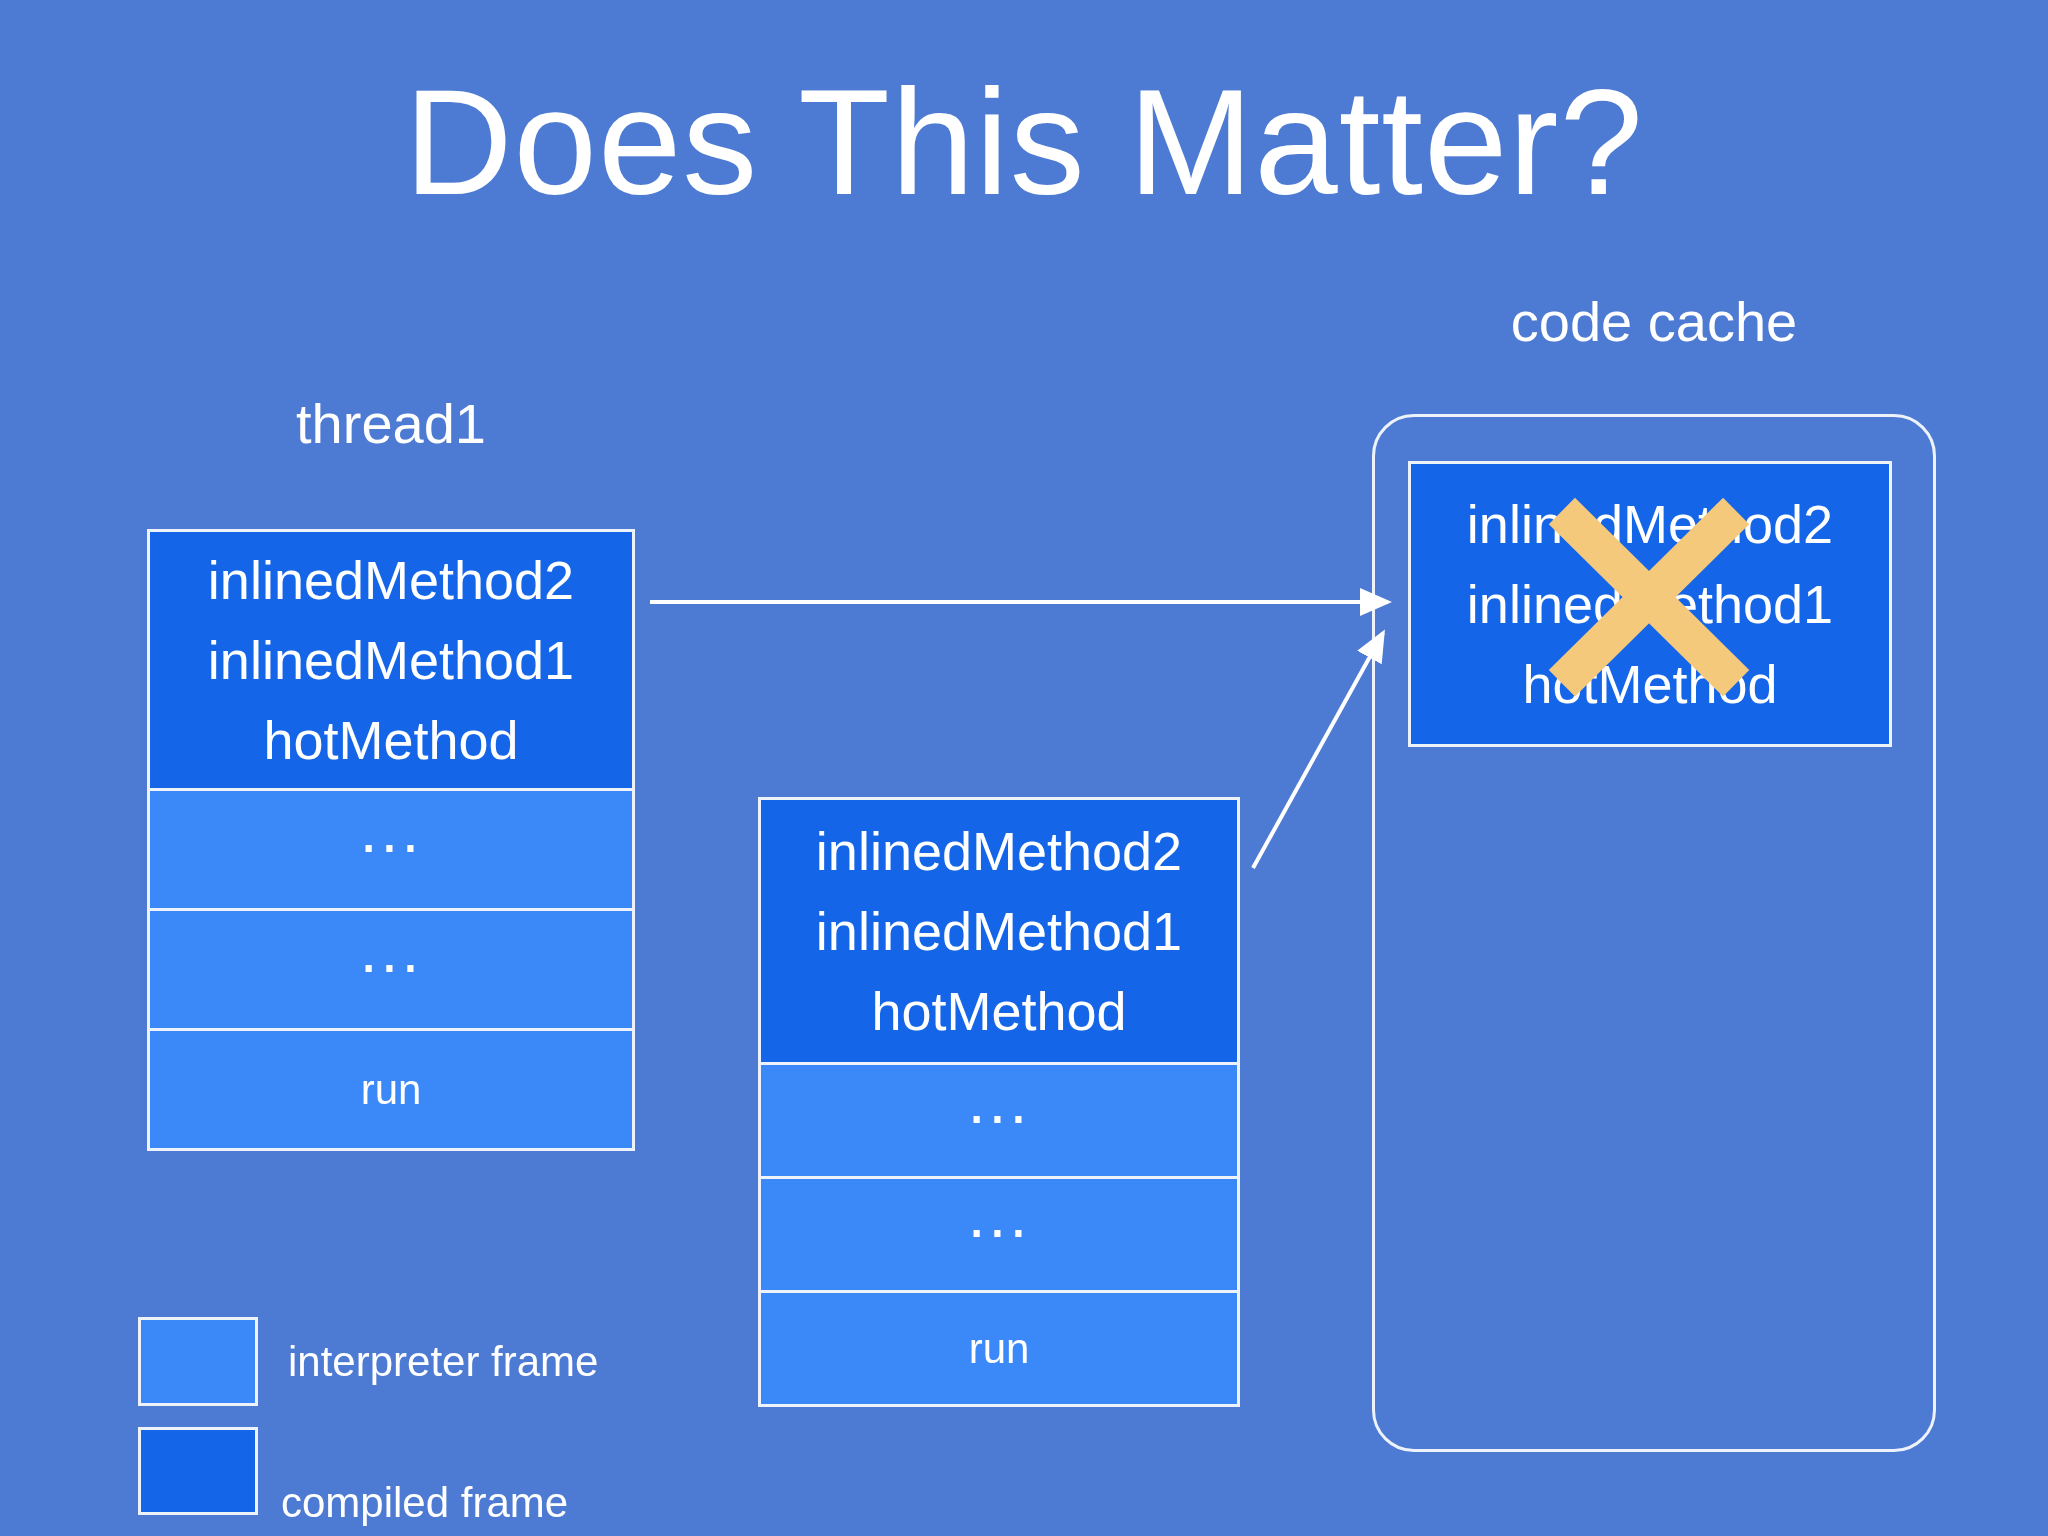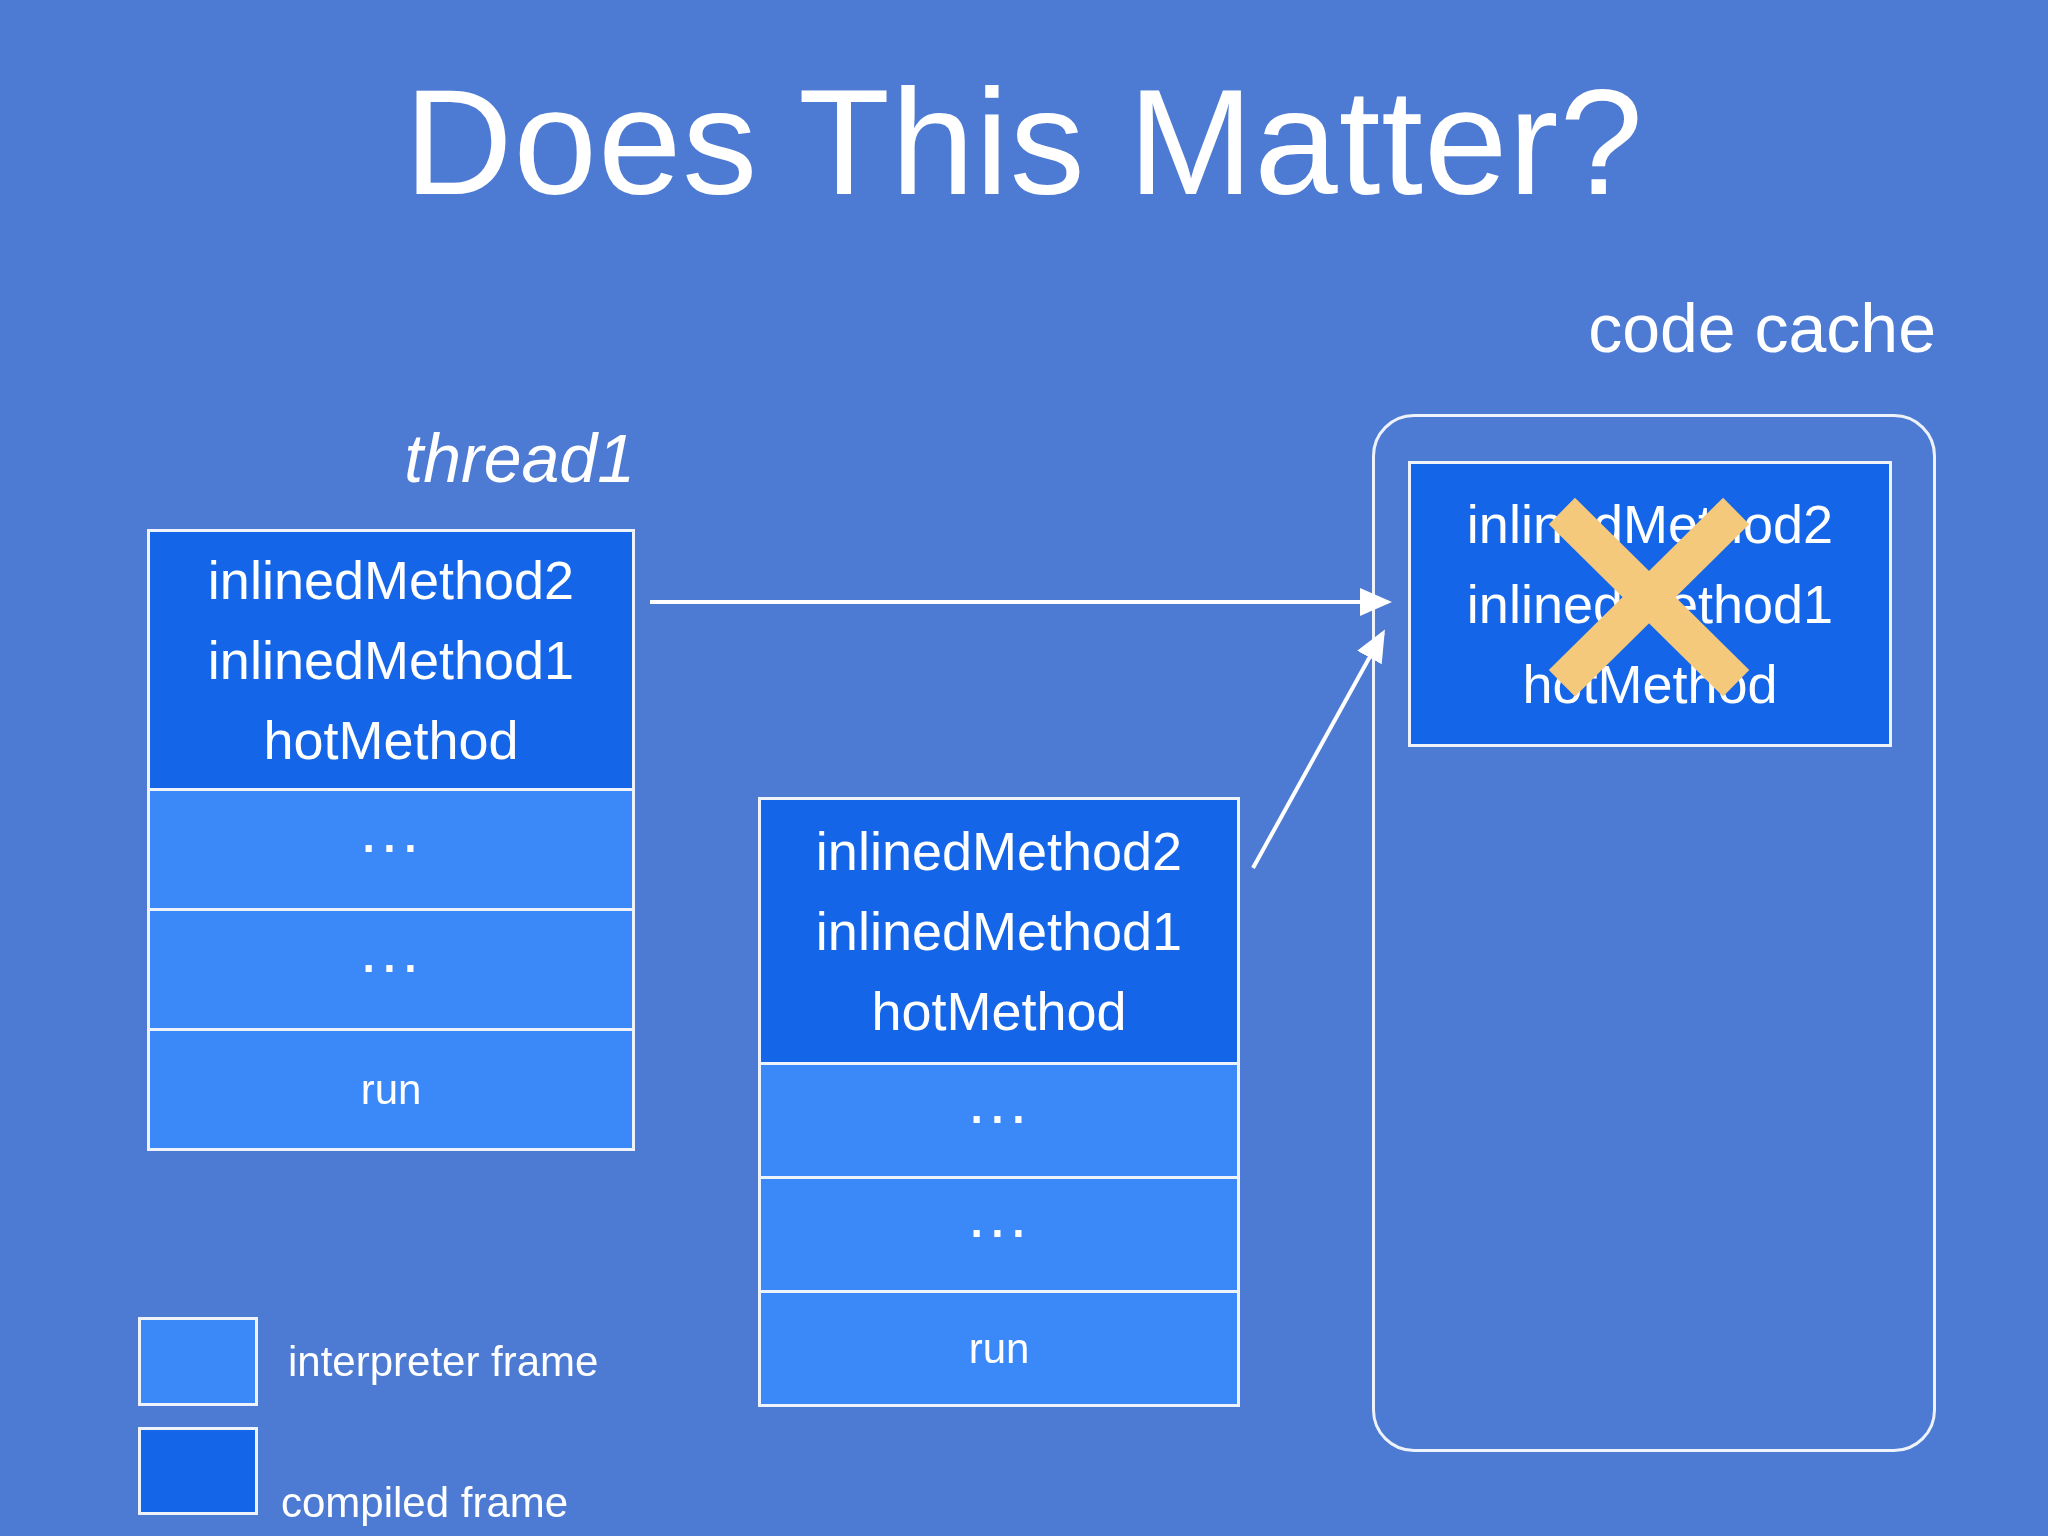--- a/index.html
+++ b/index.html
@@ -12,24 +12,24 @@
     position: relative; width: 2048px; height: 1536px;
     background: var(--background, #4d7ad2);
     color: var(--text, #ffffff);
   }
   .title {
     position: absolute; left: 0; top: 64px; width: 2048px;
     text-align: center; font-size: 150px; line-height: 1.05;
     letter-spacing: 1px; font-weight: 400;
   }
   .section-label {
-    position: absolute; text-align: right;
-    font-size: 68px; line-height: 1.2; font-weight: 400;
+    position: absolute; text-align: center;
+    font-size: 56px; line-height: 1.2; font-weight: 400;
   }
-  .label-thread1 { left: 147px; top: 418px; width: 488px; font-style: italic; }
+  .label-thread1 { left: 147px; top: 390px; width: 488px; }
   .label-thread2 { left: 758px; top: 702px; width: 482px; }
   .label-codecache { left: 1372px; top: 288px; width: 564px; }
 
   .stack { position: absolute; }
   .stack-t1 { left: 147px; top: 529px; width: 488px; }
   .stack-t2 { left: 758px; top: 797px; width: 482px; }
 
   .frame {
     box-sizing: border-box; width: 100%;
     border: 3px solid var(--border, #eef3fb);

